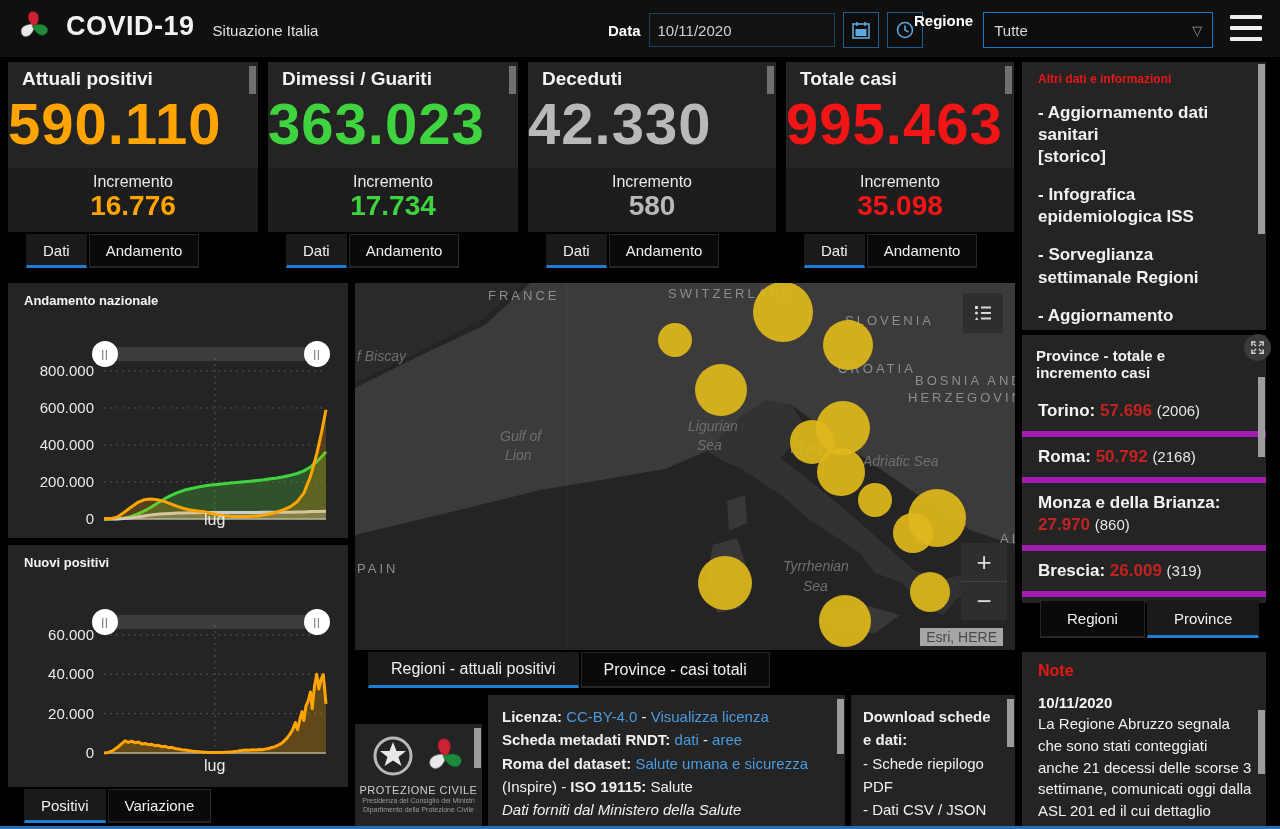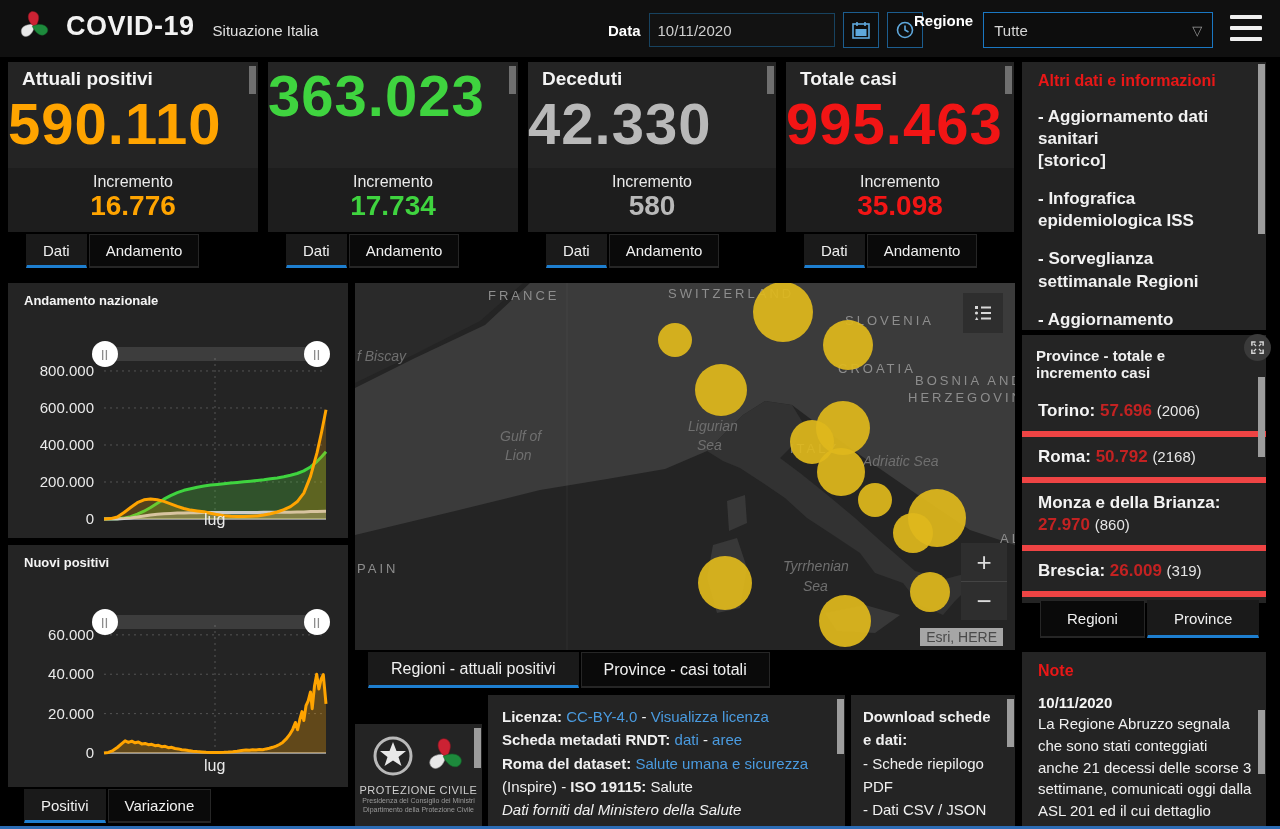--- a/index.html
+++ b/index.html
@@ -58,21 +58,21 @@
   #map-legend-btn{position:absolute;right:12px;top:10px;width:40px;height:40px;background:#2e2e2e;
     display:flex;align-items:center;justify-content:center;cursor:pointer;}
   #map-zoom{position:absolute;right:8px;bottom:30px;width:46px;background:#2e2e2e;text-align:center;}
   #map-zoom div{height:38px;line-height:38px;font-size:26px;color:#dcdcdc;cursor:pointer;}
   #map-zoom div+div{border-top:1px solid #444;}
   #map-attrib{position:absolute;right:12px;bottom:4px;background:rgba(210,210,210,.75);
     color:#4a4a4a;font-size:14px;padding:1px 6px;}
   
   .info-item{font-size:17px;font-weight:bold;color:#f2f2f2;margin:16px 16px 0 16px;
     line-height:1.3;white-space:pre-line;cursor:pointer;}
-  .prow{padding:9px 20px 9px 16px;border-bottom:6px solid #ef4444;font-size:17px;line-height:1.3;}
+  .prow{padding:9px 20px 9px 16px;border-bottom:6px solid #a21caf;font-size:17px;line-height:1.3;}
   .pname{font-weight:bold;color:#f4f4f4;}
   .pval{font-weight:bold;color:var(--valred);}
   .pinc{color:#e6e6e6;font-size:15px;}
   #expand-btn{position:absolute;left:1244px;top:334px;width:27px;height:27px;border-radius:50%;
     background:#3a3a3a;display:flex;align-items:center;justify-content:center;cursor:pointer;z-index:5;}
   .vscroll{position:absolute;width:7px;background:#9c9c9c;right:1px;}
   
   .flink{color:var(--link);cursor:pointer;}
   .fline{font-size:15px;line-height:1.55;color:#f0f0f0;}
   .fbold{font-weight:bold;}
@@ -132,20 +132,21 @@
 <div class="card" style="left:8px;width:250px;">
   <h2>Attuali positivi</h2>
   <div class="sbar"></div>
   <div class="num c-orange">590.110</div>
   <div class="inc-zone">
     <div class="inc-label">Incremento</div>
     <div class="inc-val c-orange">16.776</div>
   </div>
 </div>
 <div class="card" style="left:268px;width:250px;">
+  <h2>Dimessi / Guariti</h2>
   <div class="sbar"></div>
   <div class="num c-green">363.023</div>
   <div class="inc-zone">
     <div class="inc-label">Incremento</div>
     <div class="inc-val c-green">17.734</div>
   </div>
 </div>
 <div class="card" style="left:528px;width:248px;">
   <h2>Deceduti</h2>
   <div class="sbar"></div>
@@ -348,21 +349,21 @@
   <div style="padding:10px 12px 0 12px;">
     <div class="fline fbold">Download schede e dati:</div>
     <div class="fline flink">- Schede riepilogo PDF</div>
     <div class="fline flink">- Dati CSV / JSON</div>
     <div class="fline flink">Sh</div>
   </div>
   <div class="vscroll" style="top:4px;height:48px;"></div>
 </div>
 
 <div class="panel" style="left:1022px;top:62px;width:244px;height:268px;">
-  <h3 class="red-title" style="font-size:16px;">Altri dati e informazioni</h3>
+  <h3 class="red-title" style="font-size:12px;">Altri dati e informazioni</h3>
   <div class="info-item">- Aggiornamento dati sanitari
  [storico]</div>
   <div class="info-item">- Infografica epidemiologica ISS</div>
   <div class="info-item">- Sorveglianza settimanale Regioni</div>
   <div class="info-item">- Aggiornamento nazionale</div>
   <div class="vscroll" style="top:2px;height:170px;"></div>
 </div>
 
 <div id="expand-btn">
   <svg width="15" height="15" viewBox="0 0 16 16">

